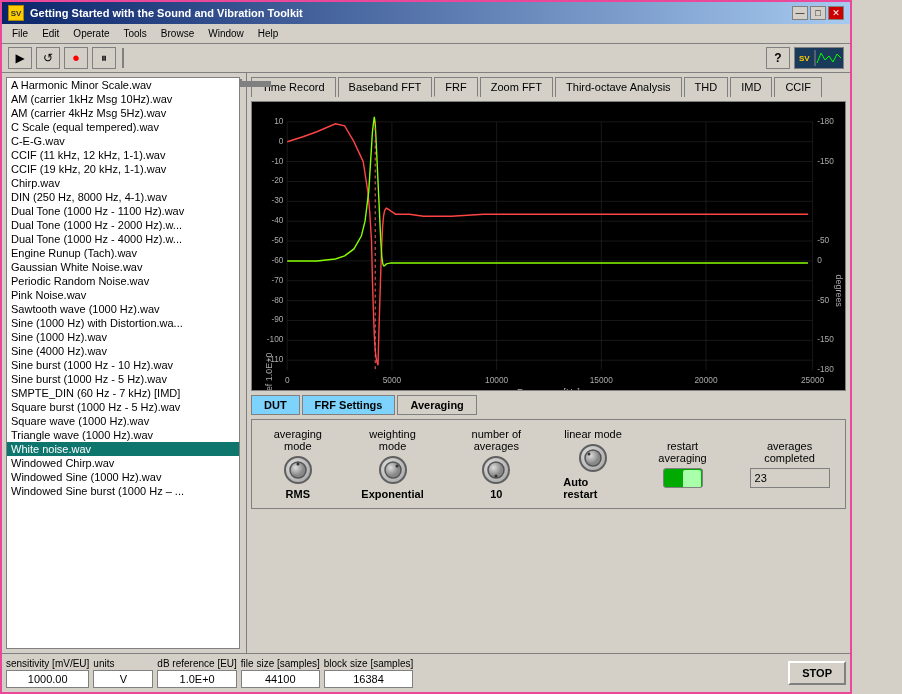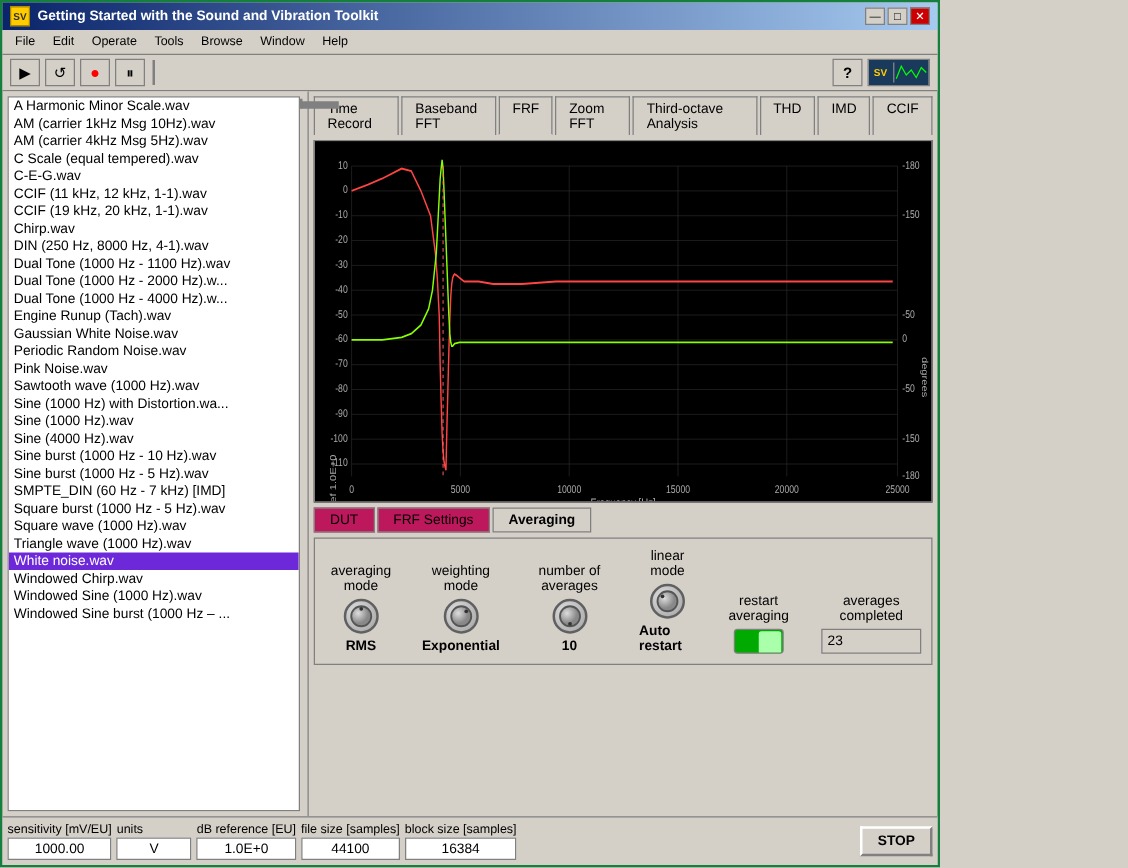--- a/index.html
+++ b/index.html
@@ -1,21 +1,21 @@
 <!DOCTYPE html>
 <html><head>
   <meta charset="utf-8">
   <style>
     * { box-sizing: border-box; margin: 0; padding: 0; }
     body { font-family: 'Arial', sans-serif; font-size: 11px; background: #d4d0c8; }
 
     .window {
-      width: 752px;
+      width: 852px;
       height: 694px;
-      border: 2px solid #15803d;
+      border: 2px solid #ec4899;
       background: #d4d0c8;
       display: flex;
       flex-direction: column;
     }
 
     .title-bar {
       background: linear-gradient(to right, #0a246a, #a6caf0);
       color: white;
       padding: 3px 6px;
       display: flex;
@@ -131,21 +131,21 @@
     }
 
     .file-item {
       padding: 1px 4px;
       cursor: pointer;
       white-space: nowrap;
       overflow: hidden;
       text-overflow: ellipsis;
       font-size: 11px;
     }
-    .file-item.selected { background: #6d28d9; color: white; }
+    .file-item.selected { background: #0f766e; color: white; }
 
     .file-list-scrollbar {
       height: 8px;
       background: #d4d0c8;
       border: 1px solid #808080;
       margin-top: 2px;
       position: relative;
     }
 
     .scrollbar-thumb {
@@ -212,38 +212,39 @@
 
     .bottom-tabs {
       display: flex;
       gap: 2px;
       margin-top: 4px;
       margin-bottom: 4px;
     }
 
     .bottom-tab {
       padding: 3px 12px;
-      background: #be185d;
-      border: 1px solid #808080;
-      cursor: pointer;
-      font-size: 11px;
+      background: #7dd3fc;
+      border: 1px solid #808080;
+      cursor: pointer;
+      font-size: 11px;
+      font-weight: bold;
     }
 
     .bottom-tab.active {
       background: #d4d0c8;
       font-weight: bold;
     }
 
     .settings-panel {
       background: #d4d0c8;
       border: 1px solid #808080;
       padding: 8px;
       display: flex;
       gap: 20px;
-      align-items: flex-end;
+      align-items: center;
     }
 
     .setting-group {
       display: flex;
       flex-direction: column;
       align-items: center;
       gap: 4px;
     }
 
     .setting-label {

